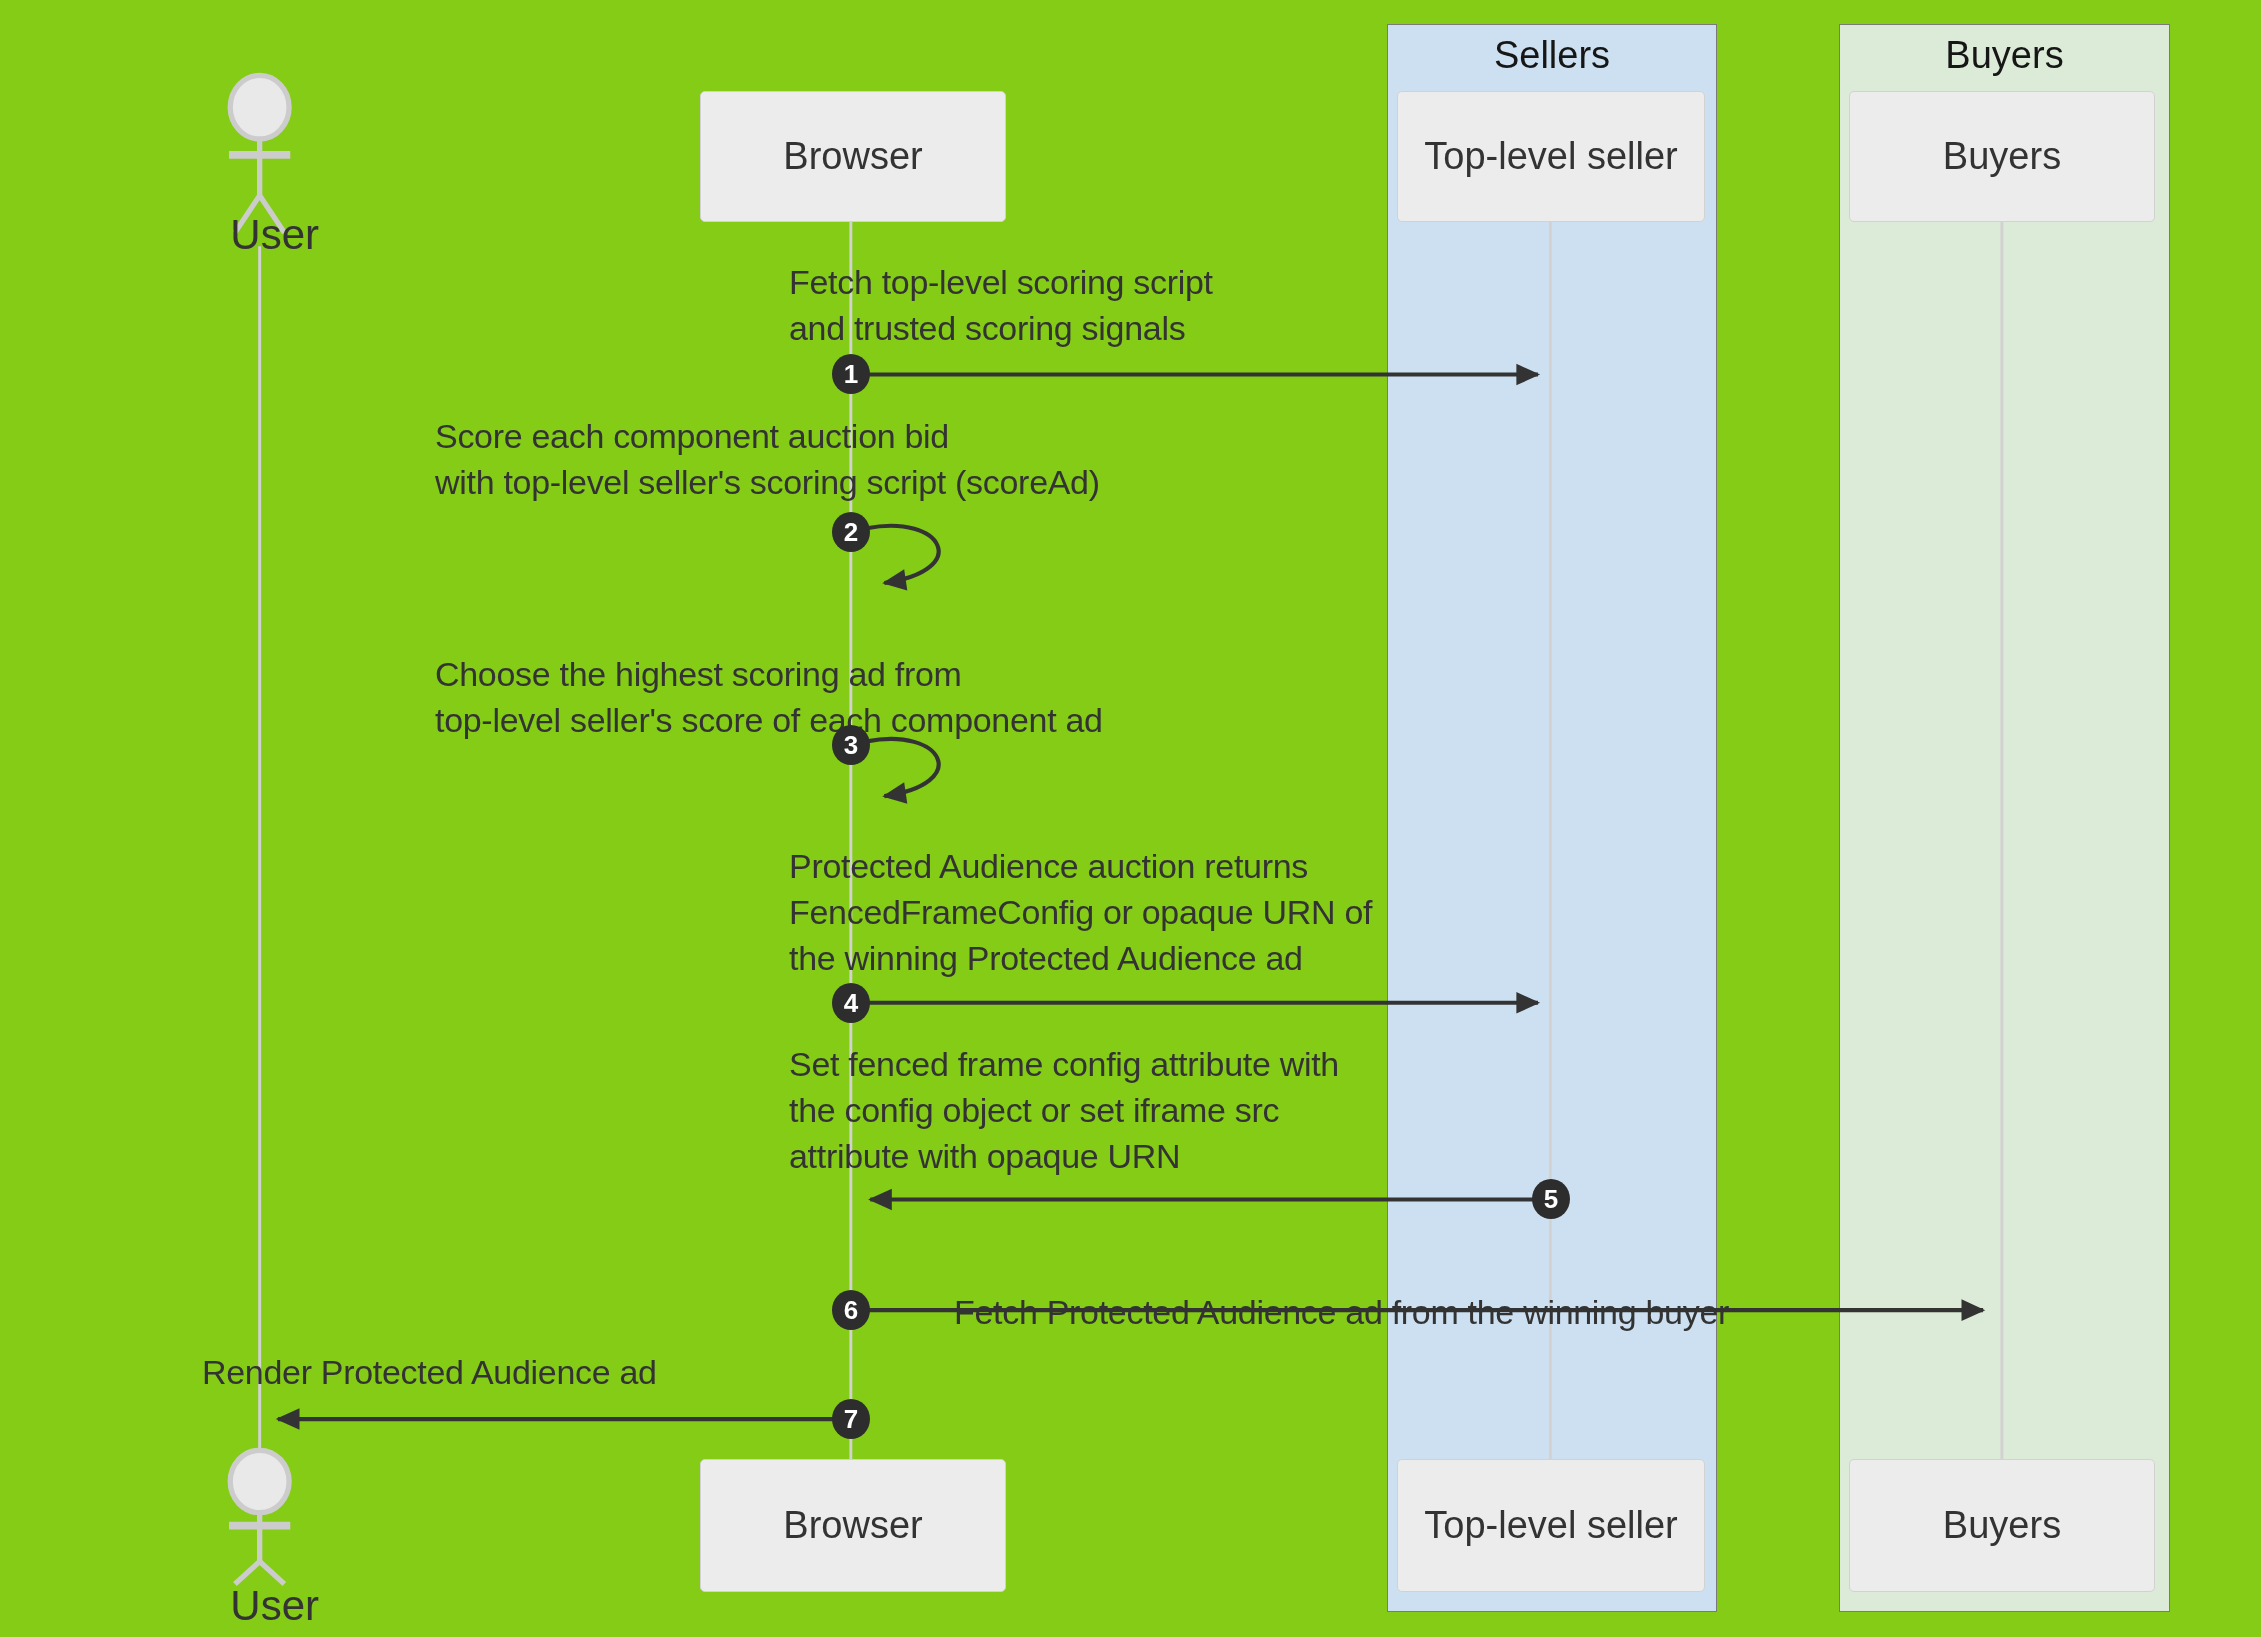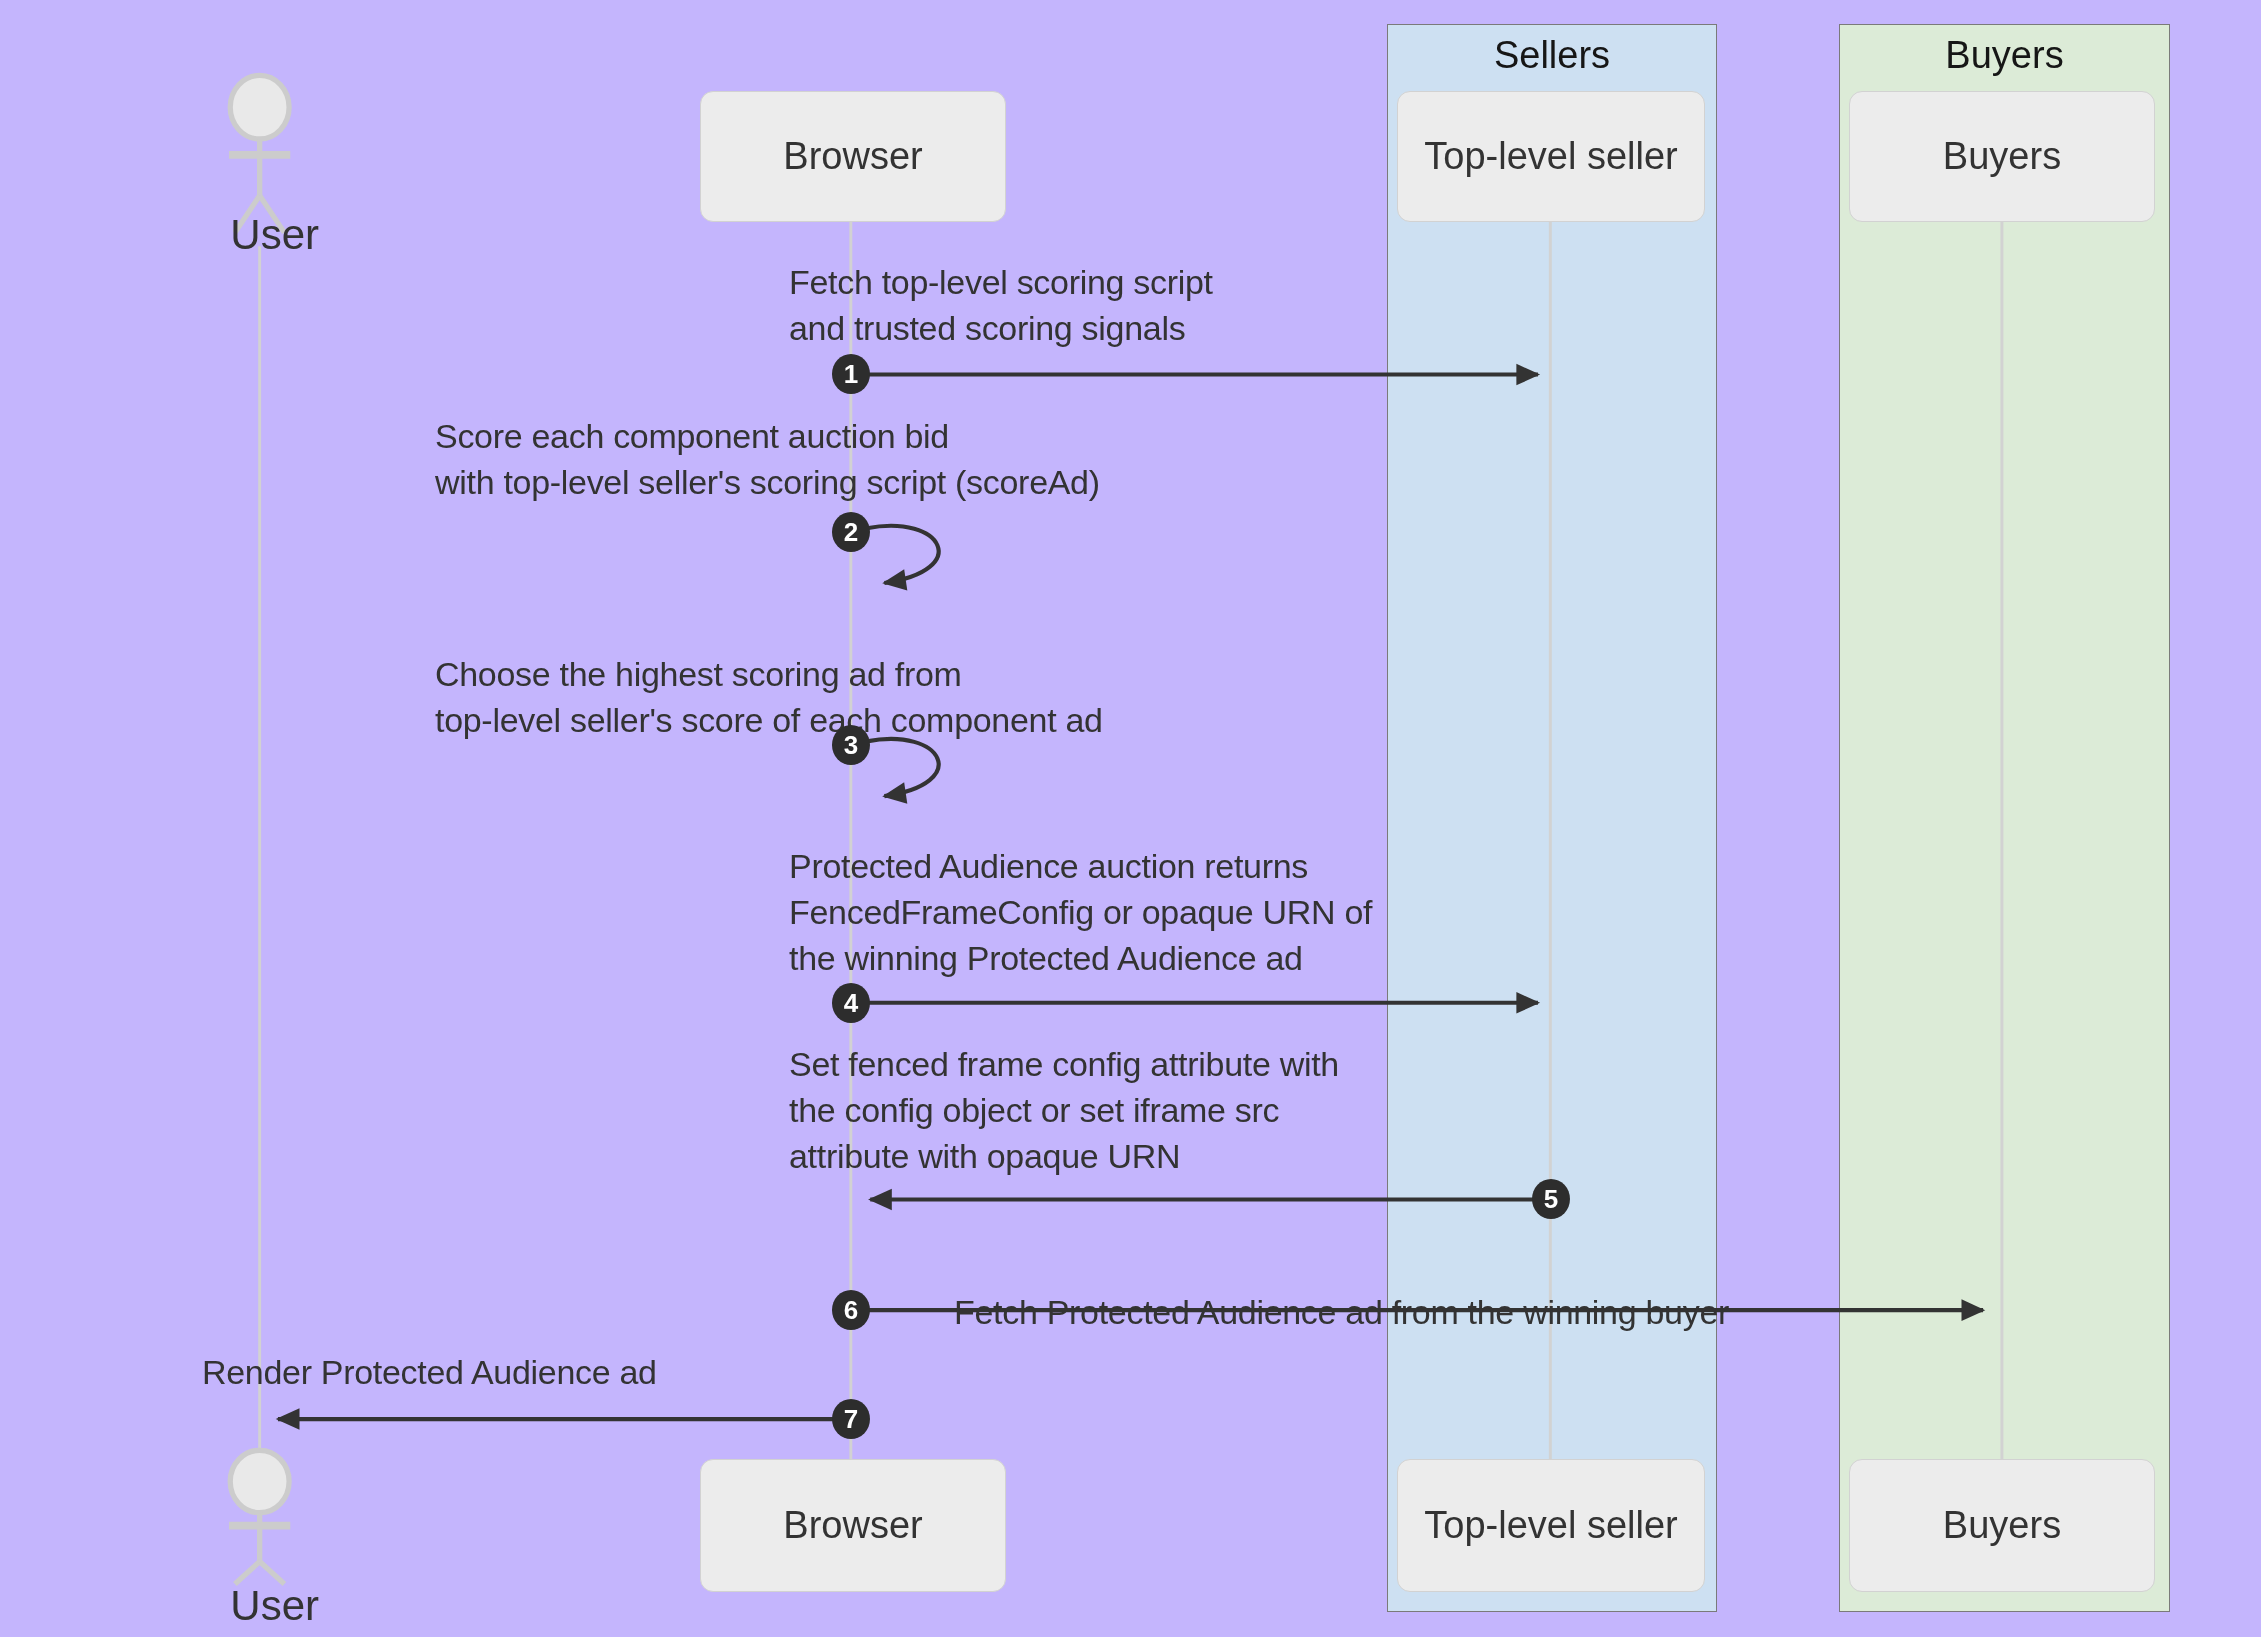--- a/index.html
+++ b/index.html
@@ -1,29 +1,29 @@
 <!DOCTYPE html>
 <html style="--sellers_fill: #cde0f2; --buyers_fill: #dcebd7; --band_border: #7a7a7a; --box_fill: #ececec; --box_border: #d2d2d2; --lifeline: #d2d2d2; --actor_stroke: #cccccc; --arrow: #333333; --badge_fill: #2d2d2d; --text: #333333;font-size:9.4px"><head>
 <meta charset="utf-8">
 <style>
   html,body{margin:0;padding:0;background:#fff;}
-  .canvas{position:relative;width:2261px;height:1637px;background:#c4b5fd;
+  .canvas{position:relative;width:2261px;height:1637px;background:#84cc16;
           font-family:"Liberation Sans",sans-serif;overflow:hidden;}
   .band{position:absolute;top:23.6px;height:1588px;border:1.8px solid var(--band_border);
         box-sizing:border-box;z-index:1;}
   .band-sellers{left:1387px;width:330px;background:var(--sellers_fill);}
   .band-buyers{left:1839px;width:331px;background:var(--buyers_fill);}
   .band-title{margin-top:9.4px;text-align:center;font-size:38px;color:#161616;}
   svg.layer{position:absolute;left:0;top:0;z-index:2;}
   .lifeline{stroke:var(--lifeline);stroke-width:5px;}
   .actor{stroke:var(--actor_stroke);fill:none;}
   .actor-head{fill:#e9e9e9;}
   .arrow{stroke:var(--arrow);stroke-width:7px;fill:none;}
   .abox{position:absolute;background:var(--box_fill);border:1.8px solid var(--box_border);
-        border-radius:13px;box-sizing:border-box;display:flex;align-items:center;
+        border-radius:5px;box-sizing:border-box;display:flex;align-items:center;
         justify-content:center;font-size:38px;color:#333;z-index:3;}
   .msg{position:absolute;font-size:34px;color:var(--text);
        line-height:46px;letter-spacing:-0.3px;z-index:3;}
   .actor-label{position:absolute;text-align:right;font-size:42px;color:#333;z-index:3;}
   .badge{position:absolute;width:38px;height:40px;border-radius:50%;
          background:var(--badge_fill);color:#fff;font-size:26px;font-weight:bold;
          display:flex;align-items:center;justify-content:center;z-index:4;}
 </style>
 </head>
 <body>

